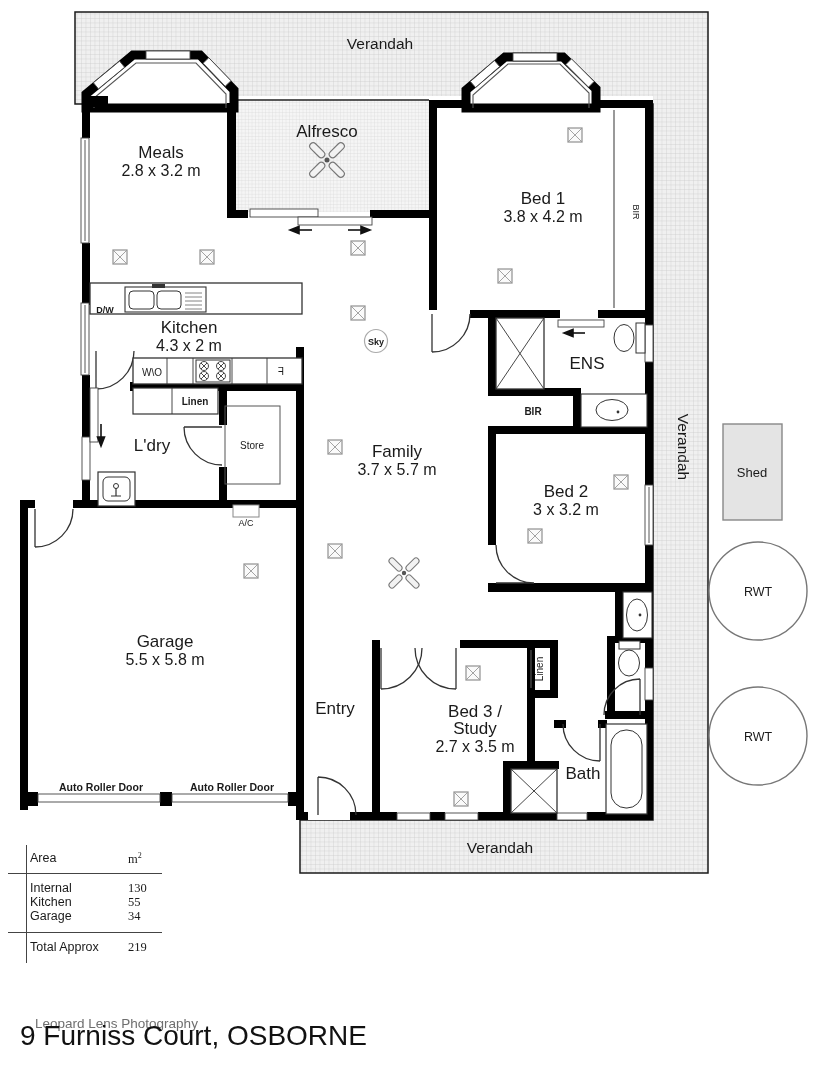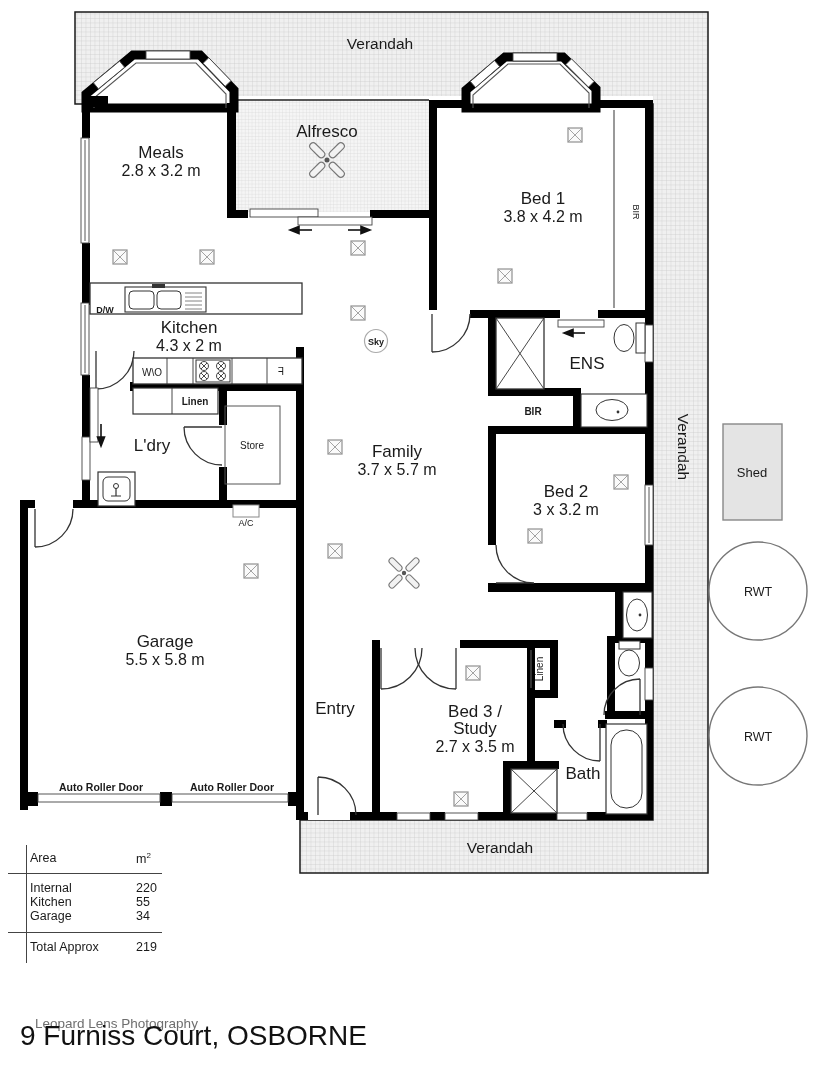--- a/index.html
+++ b/index.html
@@ -4,21 +4,21 @@
 <style>
   html,body{margin:0;padding:0;background:#fff;}
   #page{position:relative;width:819px;height:1080px;background:#ffffff;overflow:hidden;
         font-family:"Liberation Sans",sans-serif;color:#1a1a1a;}
   #plan-svg{position:absolute;left:0;top:0;}
   
   #area-table{position:absolute;left:0;top:843px;width:180px;height:125px;font-size:12.5px;padding-left:39px;}
   #area-table .vline{position:absolute;left:26px;top:2px;width:1px;height:118px;background:#444;}
   #area-table .hline{position:absolute;left:8px;width:154px;height:1px;background:#444;}
   .trow{position:absolute;left:30px;width:140px;}
-  .trow .val{position:absolute;left:106px;}
+  .trow .val{position:absolute;left:98px;font-family:Liberation Serif, serif;}
   sup{font-size:8px;}
   
   #disclaimer{position:absolute;left:22px;top:970px;width:430px;font-size:13.5px;line-height:16px;
               color:#6e6e6e;text-align:justify;}
   #credit{position:absolute;left:22px;top:1016px;font-size:13.5px;color:#6e6e6e;margin-left:13px;}
   #main-title{position:absolute;left:20px;top:1020px;font-size:28px;color:#111;letter-spacing:0px;font-weight:500;}
   text{font-family:"Liberation Sans",sans-serif;fill:#1a1a1a;}
   .room-name{font-size:17px;}
   .room-dims{font-size:16px;}
   .small-lab{font-size:10px;}
@@ -340,21 +340,21 @@
 <div id="area-table">
   <div class="vline"></div>
   <div class="hline" style="top:30px;"></div>
   <div class="hline" style="top:89px;"></div>
   <div class="trow" style="top:8px;">
     <span>Area</span>
     <span class="val"><span>m</span><sup>2</sup></span>
   </div>
   <div class="trow" style="top:38px;">
     <span>Internal</span>
-    <span class="val">220</span>
+    <span class="val">130</span>
   </div>
   <div class="trow" style="top:52px;">
     <span>Kitchen</span>
     <span class="val">55</span>
   </div>
   <div class="trow" style="top:66px;">
     <span>Garage</span>
     <span class="val">34</span>
   </div>
   <div class="trow" style="top:97px;">

